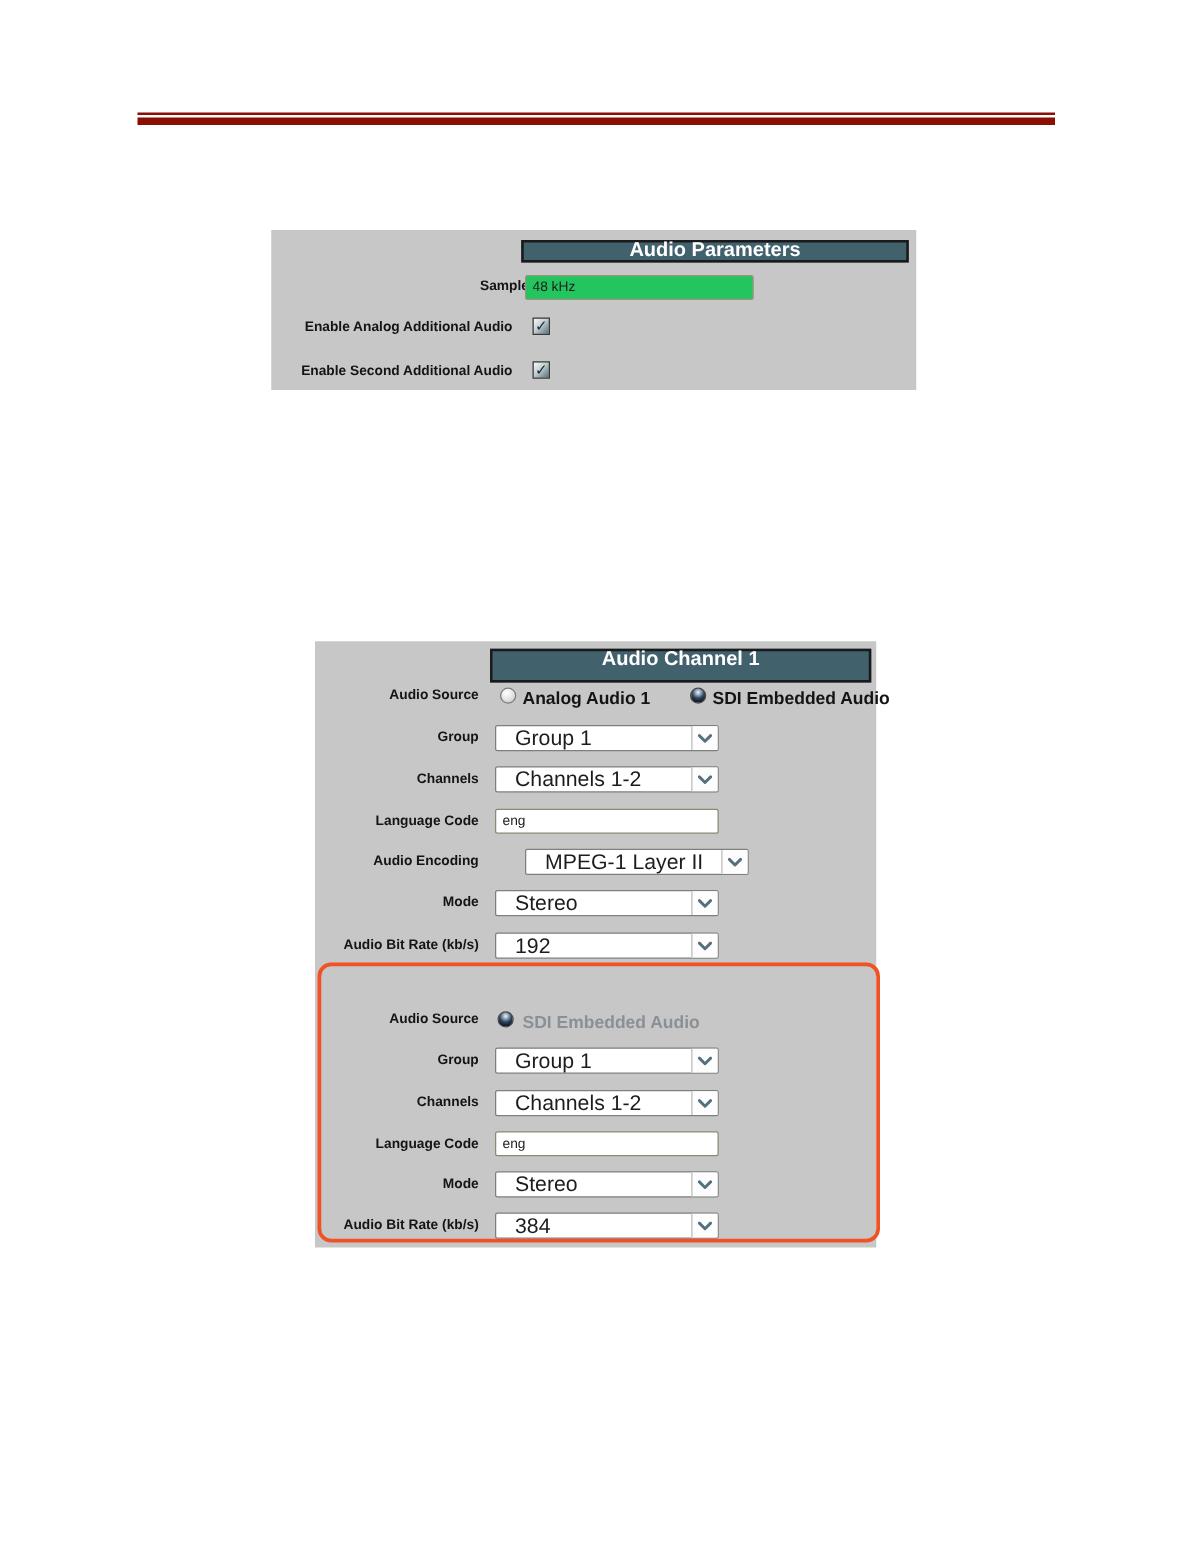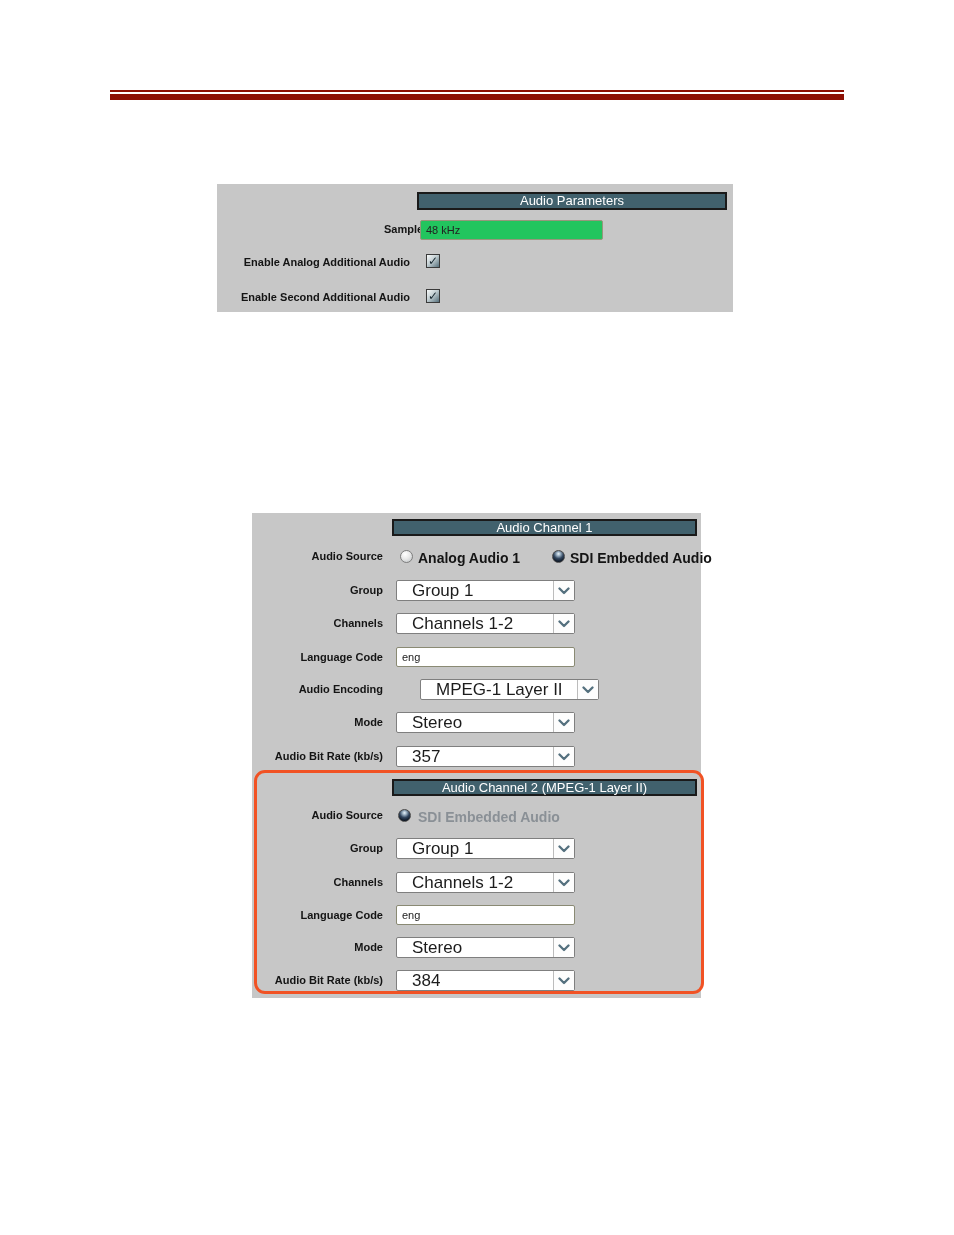--- a/index.html
+++ b/index.html
@@ -10,21 +10,21 @@
   
   .rule{position:absolute;left:110px;top:90px;width:734px;}
   .rule-thin{height:2px;background:#8c0f04;}
   .rule-gap{height:2px;}
   .rule-thick{height:6px;background:#8c0f04;}
 
   
   .panel{position:absolute;background:#c7c7c7;}
   .panel-header{
     position:absolute;background:#41616d;border:2px solid #1a1a1a;
-    color:#ffffff;font-weight:normal;font-size:13px;text-align:center;
+    color:#ffffff;font-weight:bold;font-size:16px;text-align:center;
     line-height:14px;box-sizing:border-box;
   }
   .flabel{
     position:absolute;left:0;text-align:right;font-weight:bold;
     font-size:11px;color:#141414;white-space:nowrap;
   }
 
   
   .txt-input{
     position:absolute;box-sizing:border-box;height:20px;
@@ -97,21 +97,21 @@
 
     <div class="flabel" style="top:72px;width:193px;">Enable Analog Additional Audio</div>
     <span class="checkbox" style="left:209px;top:70px;">✓</span>
 
     <div class="flabel" style="top:107px;width:193px;">Enable Second Additional Audio</div>
     <span class="checkbox" style="left:209px;top:105px;">✓</span>
   </div>
 
   <div class="panel" style="left:252px;top:513px;width:449px;height:485px;">
 
-    <div class="panel-header" style="left:140px;top:6px;width:305px;height:17px;">Audio Channel 1</div>
+    <div class="panel-header" style="left:140px;top:6px;width:305px;height:27px;">Audio Channel 1</div>
 
     <div class="flabel" style="top:37px;width:131px;">Audio Source</div>
     <span class="radio off" style="left:148px;top:37px;"></span>
     <span class="radio-label" style="left:166px;top:37px;">Analog Audio 1</span>
     <span class="radio on" style="left:300px;top:37px;"></span>
     <span class="radio-label" style="left:318px;top:37px;">SDI Embedded Audio</span>
 
     <div class="flabel" style="top:71px;width:131px;">Group</div>
     <div class="select" style="left:144px;top:67px;">
       <span class="sel-text">Group 1</span>
@@ -150,29 +150,28 @@
       <span class="sel-text">Stereo</span>
       <span class="sel-btn">
         <svg width="12" height="8" viewBox="0 0 12 8">
             <path d="M1.5 1.5 L6 6 L10.5 1.5" fill="none" stroke="#54707e" stroke-width="2.3" stroke-linecap="round" stroke-linejoin="round"></path>
           </svg>
       </span>
     </div>
 
     <div class="flabel" style="top:237px;width:131px;">Audio Bit Rate (kb/s)</div>
     <div class="select" style="left:144px;top:233px;">
-      <span class="sel-text">357</span>
-      <span class="sel-btn">
-        <svg width="12" height="8" viewBox="0 0 12 8">
-            <path d="M1.5 1.5 L6 6 L10.5 1.5" fill="none" stroke="#54707e" stroke-width="2.3" stroke-linecap="round" stroke-linejoin="round"></path>
-          </svg>
-      </span>
-    </div>
-
-    <div class="panel-header" style="left:140px;top:266px;width:305px;height:17px;">Audio Channel 2 (MPEG-1 Layer II)</div>
+      <span class="sel-text">192</span>
+      <span class="sel-btn">
+        <svg width="12" height="8" viewBox="0 0 12 8">
+            <path d="M1.5 1.5 L6 6 L10.5 1.5" fill="none" stroke="#54707e" stroke-width="2.3" stroke-linecap="round" stroke-linejoin="round"></path>
+          </svg>
+      </span>
+    </div>
+
 
     <div class="flabel" style="top:296px;width:131px;">Audio Source</div>
     <span class="radio on" style="left:146px;top:296px;"></span>
     <span class="radio-label disabled" style="left:166px;top:296px;">SDI Embedded Audio</span>
 
     <div class="flabel" style="top:329px;width:131px;">Group</div>
     <div class="select" style="left:144px;top:325px;">
       <span class="sel-text">Group 1</span>
       <span class="sel-btn">
         <svg width="12" height="8" viewBox="0 0 12 8">

